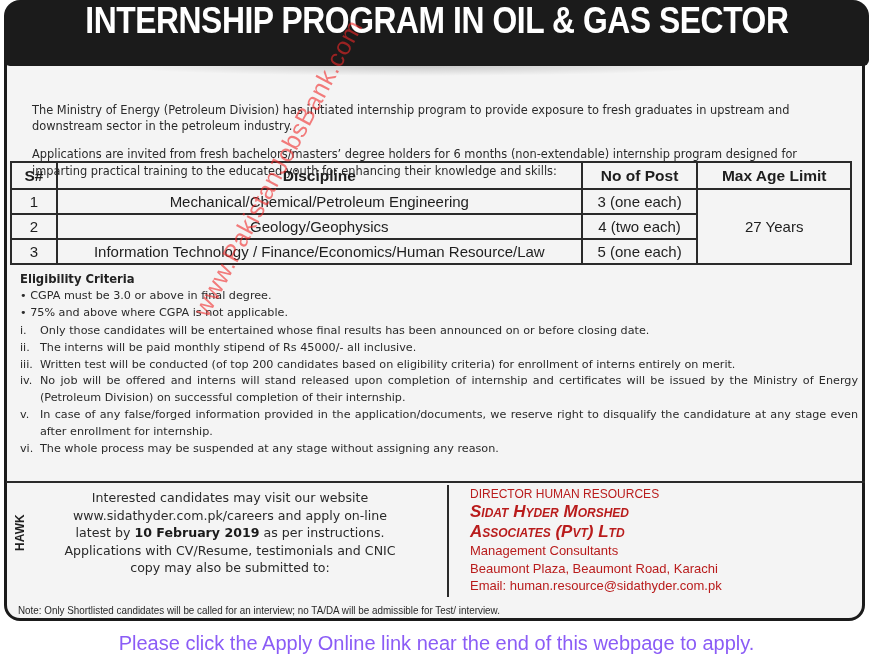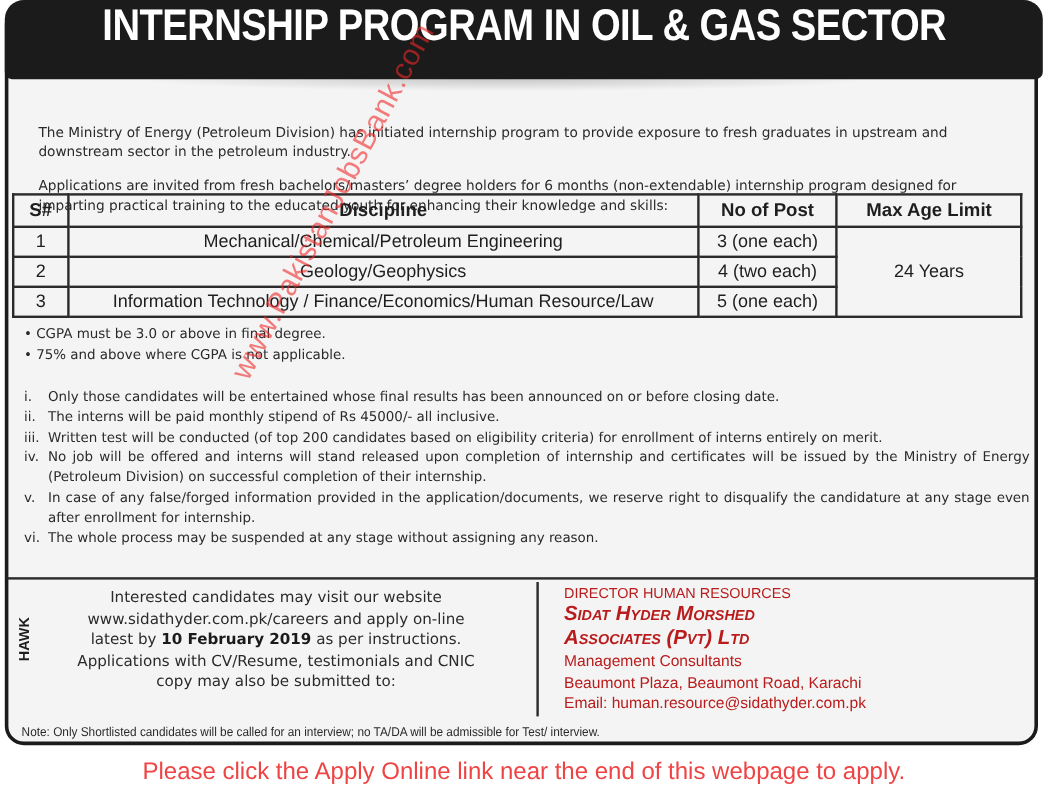--- a/index.html
+++ b/index.html
@@ -63,21 +63,21 @@
   .apply-right .dir { font-size: 12px; line-height: 16px; }
   .apply-right .company { font-size: 17px; font-weight: 700; font-style: italic; line-height: 20px; font-variant: small-caps; }
   .apply-right .info { font-size: 13px; line-height: 17.5px; }
 
   .note {
     position: absolute; left: 18px; top: 604px; font-size: 10.6px; color: #2a2a2a;
     font-family: "Liberation Sans", sans-serif; transform: scaleX(0.93); transform-origin: left;
   }
   .footer-cta {
     position: absolute; left: 0; top: 632px; width: 873px; text-align: center;
-    font-family: "Liberation Sans", sans-serif; font-size: 20px; color: #ef4444;
+    font-family: "Liberation Sans", sans-serif; font-size: 20px; color: #8b5cf6;
   }
 
   .watermark {
     position: absolute; left: 200px; top: 300px; font-family: "Liberation Sans", sans-serif;
     font-size: 25px; color: rgba(240,40,40,0.6); transform: rotate(-62deg); transform-origin: left center;
     white-space: nowrap; pointer-events: none; letter-spacing: 0.5px;
   }
 </style>
 </head>
 <body>
@@ -106,36 +106,37 @@
       <th>Discipline</th>
       <th>No of Post</th>
       <th>Max Age Limit</th>
     </tr>
   </thead>
   <tbody>
     <tr>
       <td>1</td>
       <td>Mechanical/Chemical/Petroleum Engineering</td>
       <td>3 (one each)</td>
-      <td class="age" rowspan="3">24 Years</td>
+      <td class="age" rowspan="3">27 Years</td>
     </tr>
     <tr>
       <td>2</td>
       <td>Geology/Geophysics</td>
       <td>4 (two each)</td>
     </tr>
     <tr>
       <td>3</td>
       <td>Information Technology / Finance/Economics/Human Resource/Law</td>
       <td>5 (one each)</td>
     </tr>
   </tbody>
 </table>
 
 <div class="section elig">
+  <div class="head">Eligibility Criteria</div>
   <div>• CGPA must be 3.0 or above in final degree.</div>
   <div>• 75% and above where CGPA is not applicable.</div>
 </div>
 
 <div class="section instr">
   <ol>
     <li>
         <span class="num">i.</span>
         <span class="txt">Only those candidates will be entertained whose final results has been announced on or before closing date.</span>
       </li>

